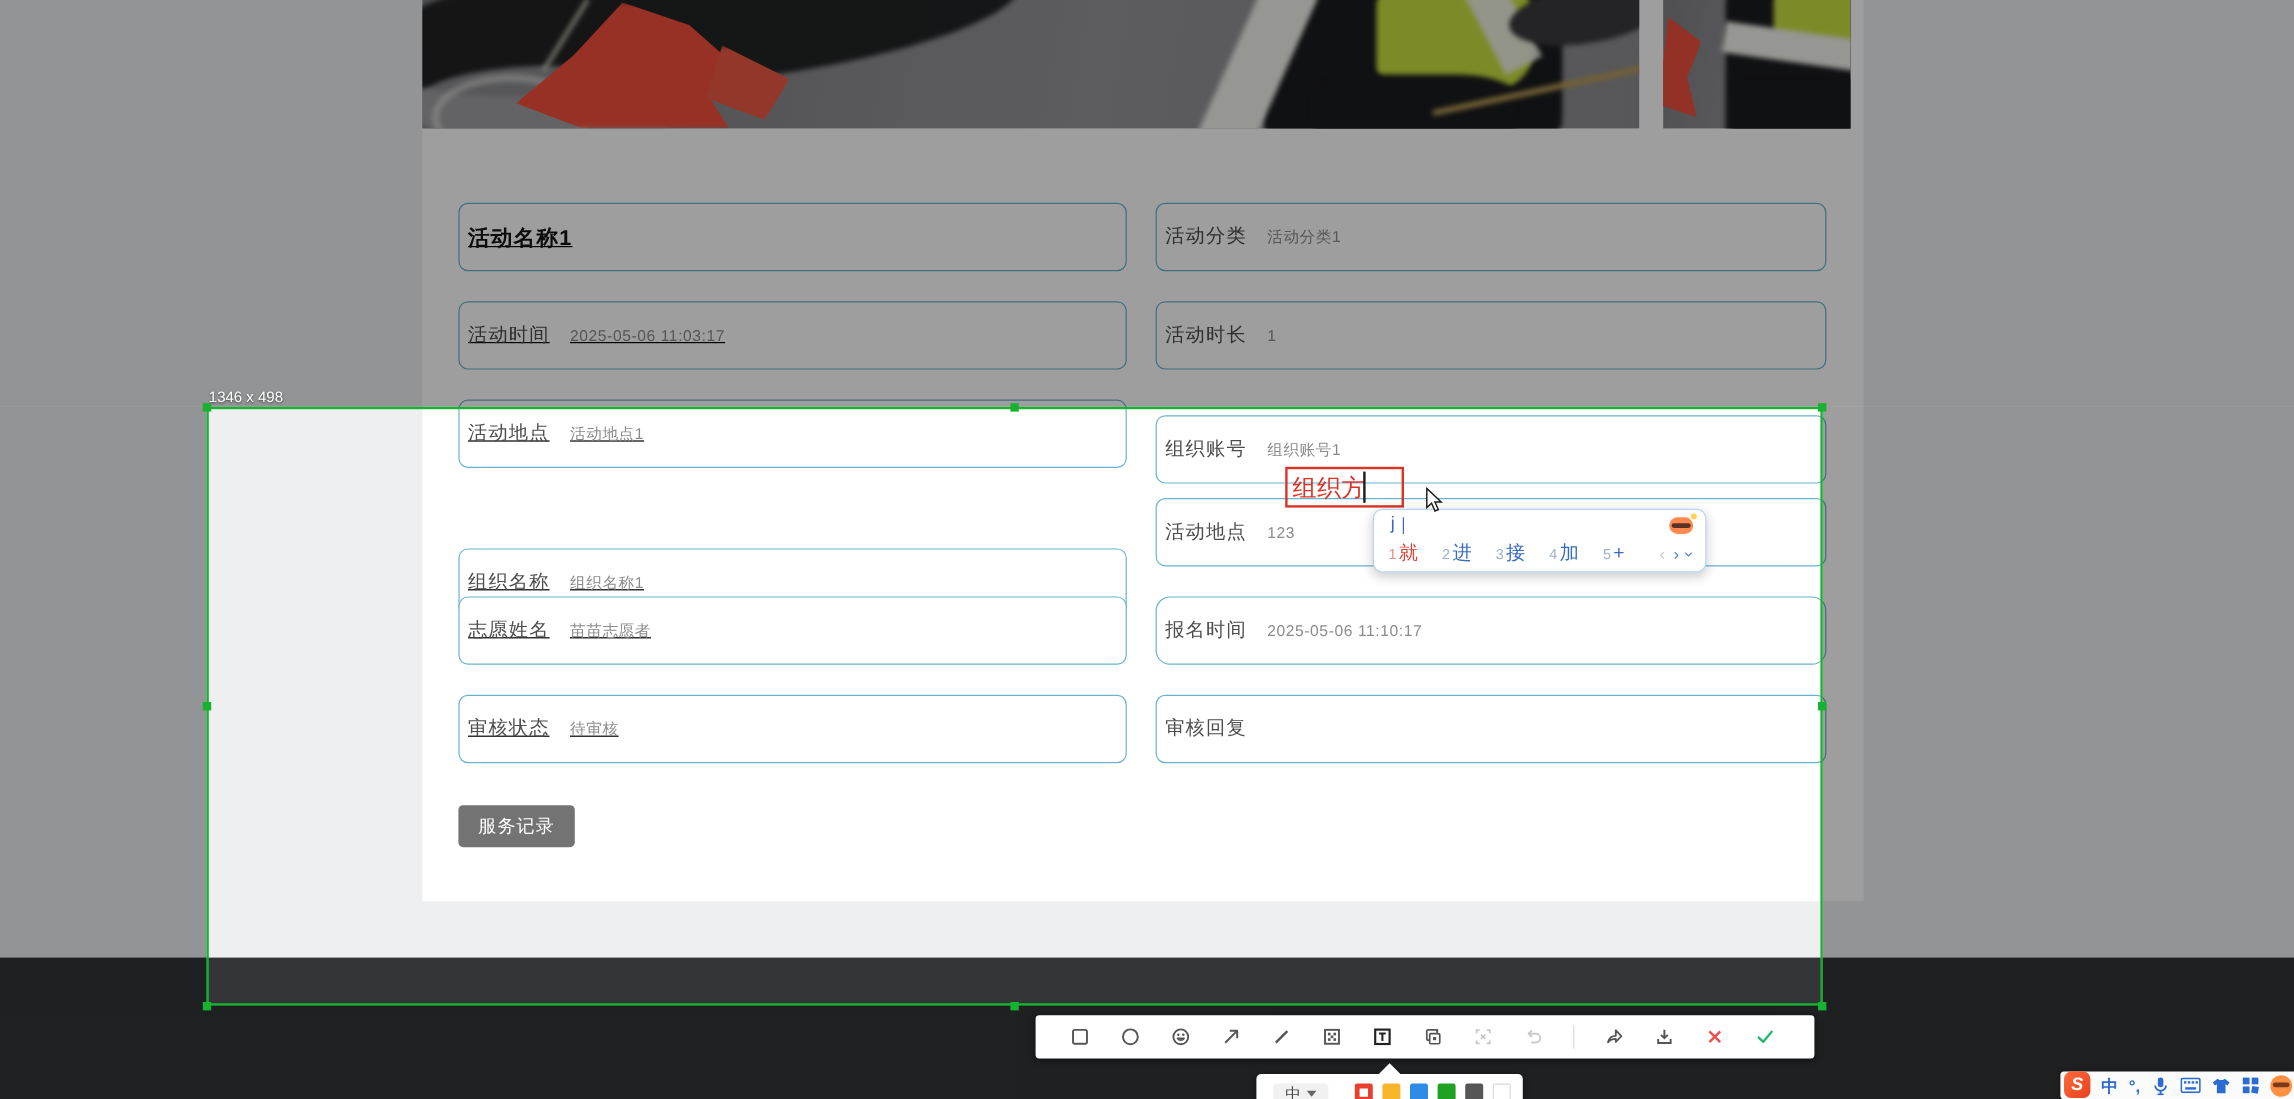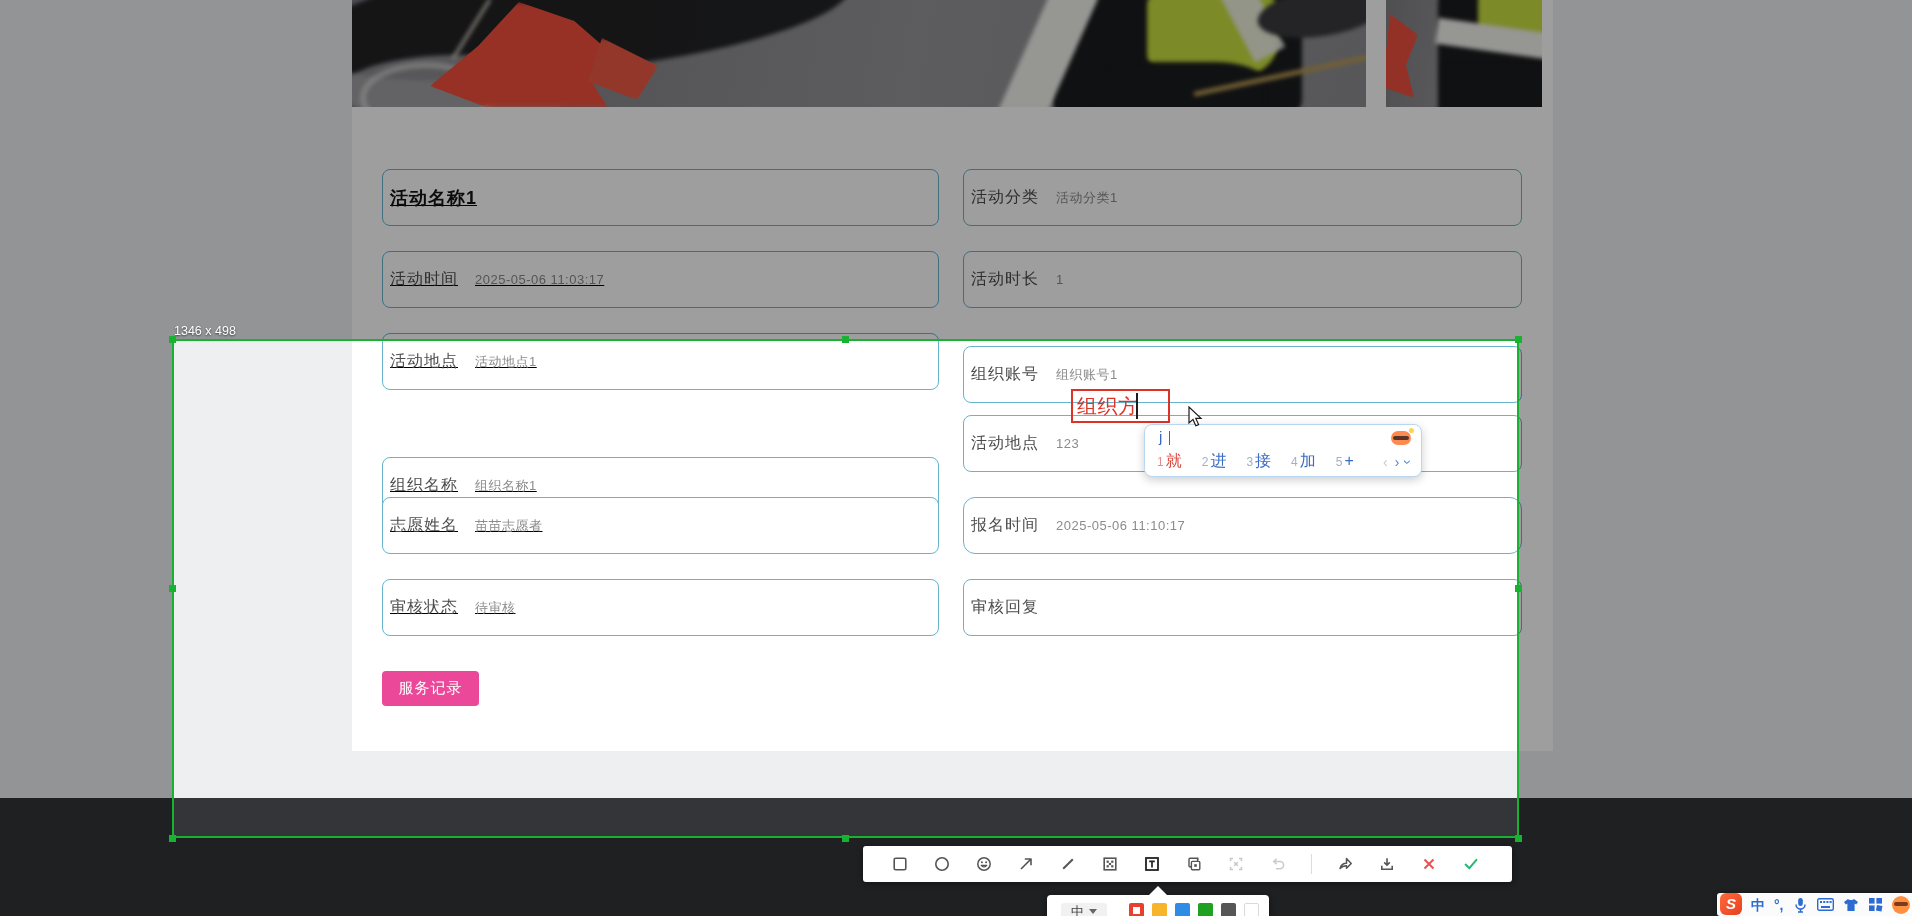--- a/index.html
+++ b/index.html
@@ -18,21 +18,21 @@
   .dark-cloth{background:#1b1c1e;}
 
   
   .field{position:absolute;height:57px;background:#fff;border:1.5px solid #69b4cd;border-radius:8px;
          box-sizing:border-box;display:flex;align-items:center;padding-left:7px;}
   .field .lbl{font-size:16px;color:#4c4c4c;letter-spacing:1px;white-space:nowrap;}
   .field .val{font-size:13px;color:#8b8b8b;margin-left:17px;letter-spacing:.5px;white-space:nowrap;}
   .col-l{left:382px;width:557px;text-decoration:underline;}
   .col-r{left:963px;width:559px;}
   .title-text{font-size:18px;font-weight:bold;color:#141414;letter-spacing:1px;}
-  #service-btn{position:absolute;left:382px;top:671px;width:97px;height:35px;background:#ec4899;border:none;
+  #service-btn{position:absolute;left:382px;top:671px;width:97px;height:35px;background:#737373;border:none;
                border-radius:4px;color:#fff;font-size:15px;letter-spacing:1px;cursor:pointer;
                font-family:inherit;}
 
   
   .dim{position:absolute;background:rgba(0,0,0,0.38);z-index:10;}
 
   
   #sel-border{position:absolute;left:172px;top:339px;width:1347px;height:499px;border:2px solid #16b230;
               box-sizing:border-box;z-index:20;}
   .handle{position:absolute;width:7px;height:7px;background:#16b230;z-index:21;}

